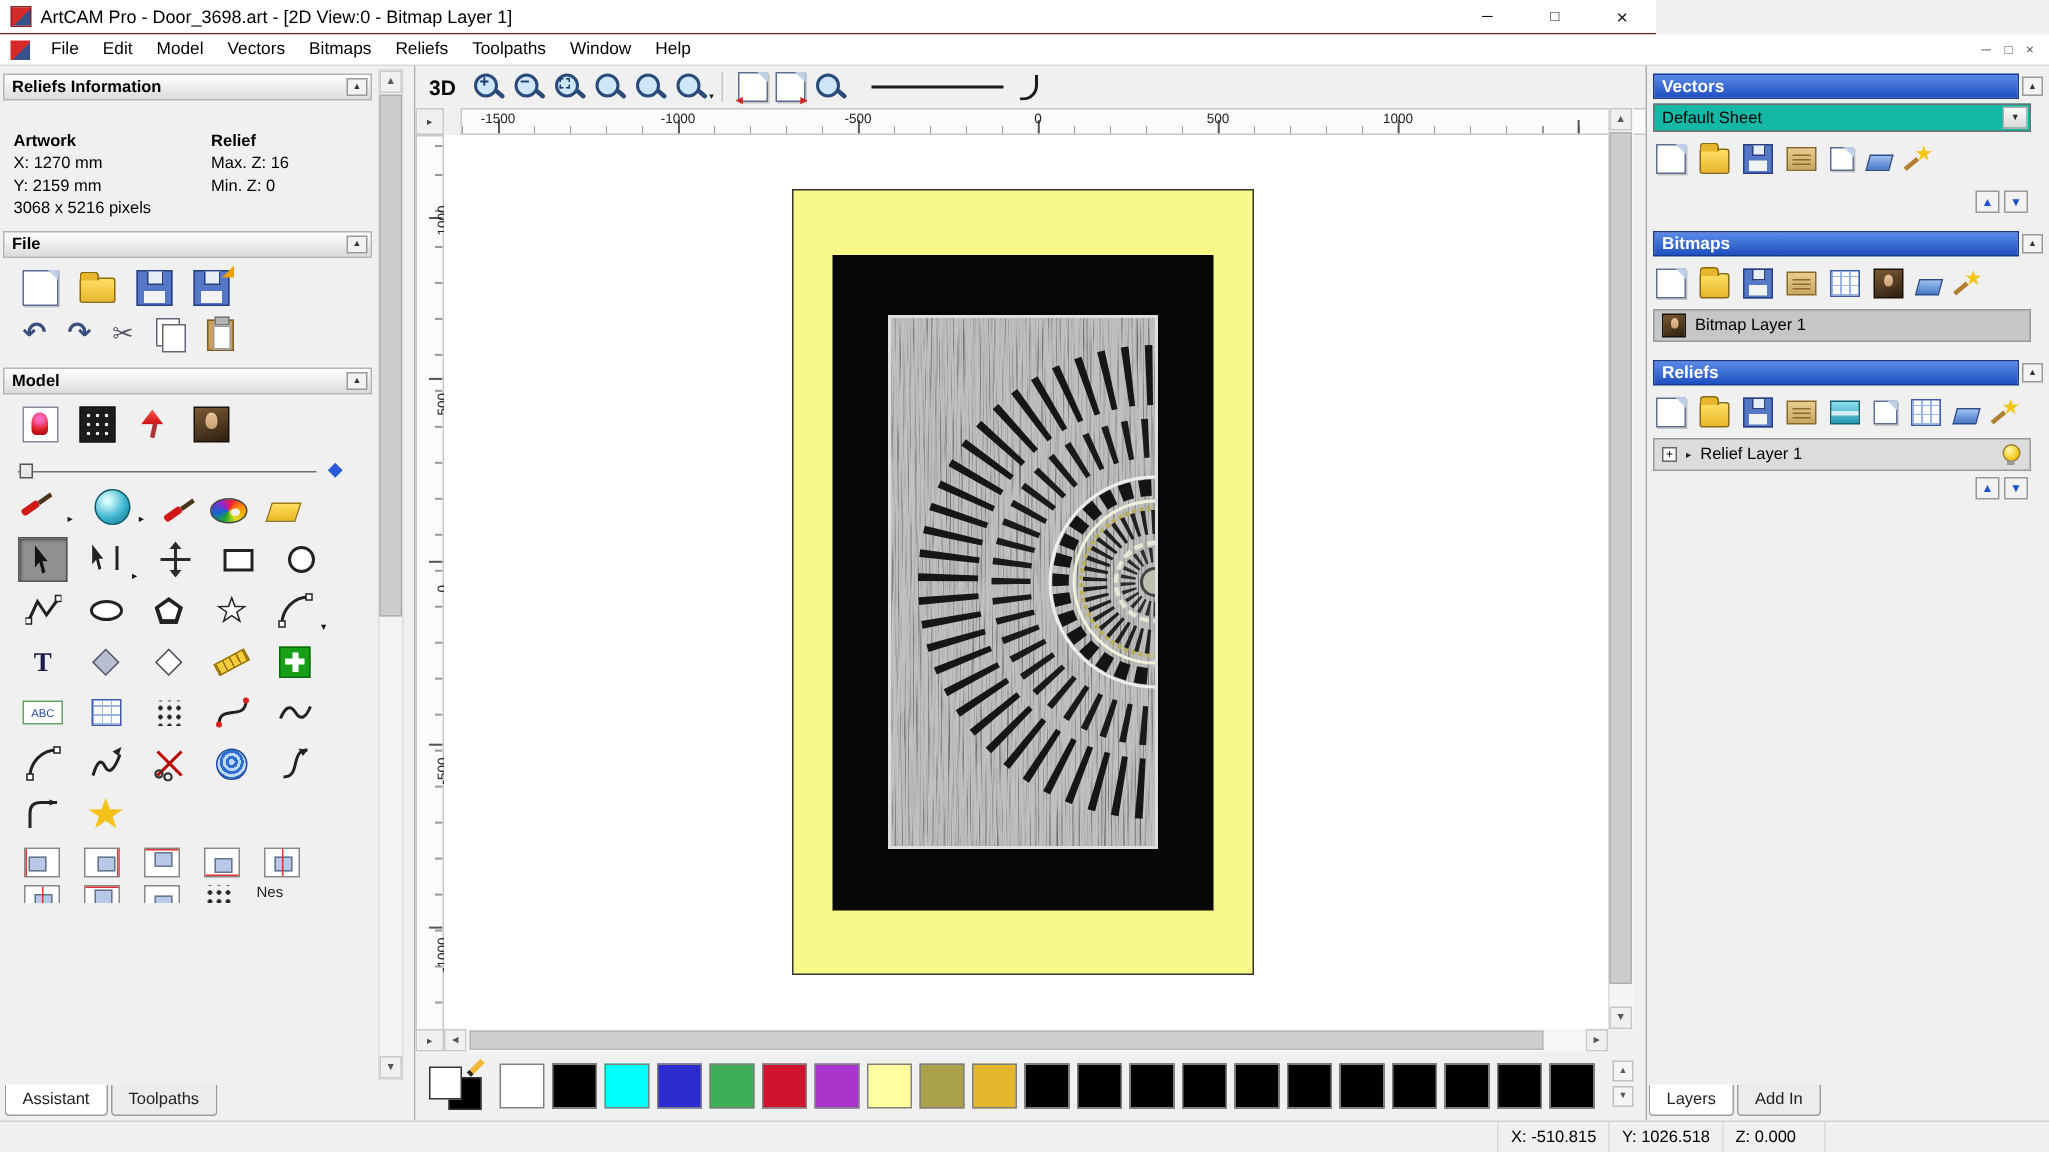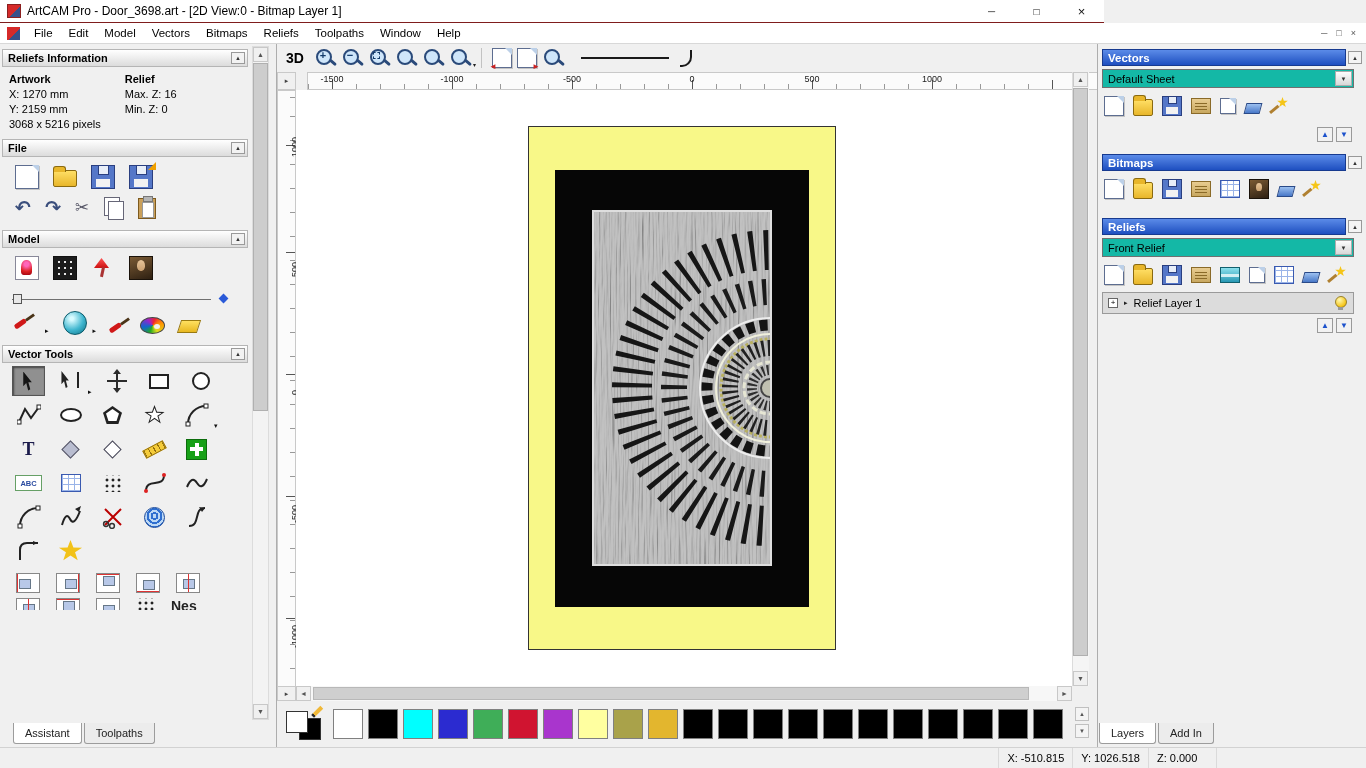--- a/index.html
+++ b/index.html
@@ -62,21 +62,21 @@
 .i-poly::after{content:"";position:absolute;left:3px;top:3px;right:3px;bottom:3px;background:#fff;clip-path:polygon(50% 0,100% 38%,81% 100%,19% 100%,0 38%)}
 .i-star5{width:21px!important;height:20px!important;background:#222;clip-path:polygon(50% 0,62% 34%,98% 35%,69% 56%,80% 92%,50% 70%,20% 92%,31% 56%,2% 35%,38% 34%)}
 .i-star5::after{content:"";position:absolute;left:3px;top:3px;right:3px;bottom:3px;background:#fff;clip-path:polygon(50% 0,62% 34%,98% 35%,69% 56%,80% 92%,50% 70%,20% 92%,31% 56%,2% 35%,38% 34%)}
 .i-stary{width:24px!important;height:22px!important;background:#f2c218;clip-path:polygon(50% 0,62% 34%,98% 35%,69% 56%,80% 92%,50% 70%,20% 92%,31% 56%,2% 35%,38% 34%)}
 .i-diam{width:13px!important;height:13px!important;background:#b9bdd0;border:1px solid #556;transform:rotate(45deg)}
 .i-diamo{width:13px!important;height:13px!important;background:#fff;border:1px solid #445;transform:rotate(45deg)}
 .i-meas{width:23px!important;height:9px!important;background-color:#f5cc3a;border:1px solid #93700e;transform:rotate(-28deg);background-image:repeating-linear-gradient(90deg,#93700e 0 1px,transparent 1px 5px)}
 .i-plusg{width:21px!important;height:21px!important;background:#17a017;border:1px solid #0c6c0c}
 .i-plusg::before{content:"";position:absolute;left:50%;top:3px;bottom:3px;width:4px;transform:translateX(-50%);background:#fff}
 .i-plusg::after{content:"";position:absolute;top:50%;left:3px;right:3px;height:4px;transform:translateY(-50%);background:#fff}
-.i-abc{width:27px!important;height:16px!important;border:1px solid #66a066;background:#fff;display:flex;align-items:center;justify-content:center;font-size:7.5px;font-weight:bold;color:#2a4aa0}
+.i-abc{width:27px!important;height:16px!important;border:1px solid #66a066;background:#fff;display:flex;align-items:center;justify-content:center;font-size:7.5px;font-weight:normal;color:#2a4aa0}
 .i-gridb{width:20px!important;height:18px!important;border:1px solid #3a5ab0;background-color:#fff;background-image:repeating-linear-gradient(90deg,#9ab4e8 0 1px,transparent 1px 6px),repeating-linear-gradient(0deg,#9ab4e8 0 1px,transparent 1px 6px)}
 .i-dots{width:19px!important;height:17px!important;background-image:radial-gradient(#222 1.3px,transparent 1.7px);background-size:6px 6px;background-position:1px 2px}
 .i-spiral{width:21px!important;height:21px!important;border-radius:50%;background:repeating-radial-gradient(circle at 50% 42%,#bcd8f5 0 2px,#2f6fd0 2px 4px);border:1px solid #1c4a9a}
 .i-txt{font-family:"Liberation Serif","DejaVu Serif",serif;font-size:18px;font-weight:bold;color:#1c1c4c;line-height:20px;font-style:normal}
 .i-bulb{width:15px!important;height:15px!important}
 .i-bulb::before{content:"";position:absolute;left:2px;top:0;width:10px;height:10px;border-radius:50%;background:radial-gradient(circle at 35% 30%,#fff8b0,#f5c518 70%,#c89010);border:1px solid #988028}
 .i-bulb::after{content:"";position:absolute;left:5px;bottom:1px;width:5px;height:3px;background:#999}
 .i-pencil{width:15px!important;height:15px!important}
 .i-pencil::before{content:"";position:absolute;left:1px;top:10px;width:13px;height:4px;background:linear-gradient(90deg,#2a2a2a 20%,#f0b838 20%);transform:rotate(-45deg);transform-origin:2px 2px}
 .i-link{width:17px!important;height:14px!important}
@@ -98,21 +98,21 @@
 .dd{position:absolute;right:-5px;bottom:1px;font-size:6px;font-style:normal;color:#222}
 .ov{position:absolute;font-size:8px;font-style:normal;color:#c22;bottom:-4px}
 .ov.l{left:-4px}.ov.r{right:-4px}
 .us{width:24px;height:24px;flex:none}
 
 
 #leftpanel{position:absolute;left:0;top:44px;width:277px;height:703px;background:#f0f0f0;border-right:1px solid #adadad}
 #lpc{position:absolute;left:0;top:0;width:250px;height:676px;overflow:hidden}
 .shdr{margin:5px 2px 0;height:18px;background:linear-gradient(#fff,#dcdcdc);border:1px solid #b5b5b5;display:flex;align-items:center;font-weight:bold;padding:0 5px;position:relative}
 .cbtn{position:absolute;right:2px;top:2px;width:14px;height:12px;border:1px solid #9a9a9a;background:#f2f2f2;font-size:6px;line-height:11px;text-align:center;color:#333}
-.pinfo{display:flex;gap:24px;padding:5px 9px 2px}
+.pinfo{display:flex;gap:40px;padding:20px 9px 2px}
 .pinfo .ln{line-height:15px;white-space:nowrap}
 .pinfo .hd{font-weight:bold}
 .irow{display:flex;align-items:center;gap:14px;padding:8px 15px 5px}
 #brushrow{padding:8px 10px 0;font-style:italic;font-weight:bold}
 #slider{position:relative;margin:8px 12px 2px;height:12px;width:215px}
 #slider .track{position:absolute;left:0;right:16px;top:6px;height:1px;background:#707070}
 #slider .thumb{position:absolute;left:1px;top:1px;width:9px;height:10px;background:#e8e8e8;border:1px solid #555}
 #slider .bdot{position:absolute;right:0;top:2px;width:7px;height:7px;background:#2a5ad8;transform:rotate(45deg)}
 .vtrow{display:flex;gap:9px;padding:3px 12px 1px;align-items:center}
 .vt{width:33px;height:30px;display:flex;align-items:center;justify-content:center;position:relative;flex:none}
@@ -120,27 +120,27 @@
 .fly{font-size:7px;color:#111;margin-left:-8px;align-self:flex-end;font-style:normal}
 .alrow{display:flex;gap:16px;padding:6px 16px 2px;align-items:center}
 .clip2{height:15px;overflow:hidden;align-items:flex-start;padding-top:3px}
 .i-align{width:24px;height:20px;border:1px solid #888;background:#fff;position:relative;flex:none}
 .i-align::before{content:"";position:absolute;background:#b8c8e8;border:1px solid #678;width:10px;height:8px}
 .al-l::before{left:2px;top:5px}.al-r::before{right:2px;top:5px}.al-t::before{top:2px;left:6px}.al-b::before{bottom:2px;left:6px}.al-c::before{left:6px;top:5px}
 .i-align::after{content:"";position:absolute;background:#d33}
 .al-l::after{left:0;top:0;bottom:0;width:1px}.al-r::after{right:0;top:0;bottom:0;width:1px}
 .al-t::after{top:0;left:0;right:0;height:1px}.al-b::after{bottom:0;left:0;right:0;height:1px}
 .al-c::after{left:50%;top:0;bottom:0;width:1px}
-.nes{font-size:14px;color:#222;font-weight:bold}
+.nes{font-size:10px;color:#222;font-weight:normal}
 .vsb{position:absolute;width:17px;background:#f3f3f3;border:1px solid #dcdcdc}
 #lp-sb{left:252px;top:2px;height:674px}
 .sbtn{position:absolute;left:0;width:15px;height:15px;background:#f0f0f0;color:#555;font-size:7px;display:flex;align-items:center;justify-content:center;border:1px solid #c8c8c8}
 .sthumb{position:absolute;left:0;width:15px;background:#cdcdcd;border:1px solid #b0b0b0}
 .tabrow{position:absolute;display:flex;gap:2px;z-index:5}
-#lp-tabs{left:13px;top:723px}
+#lp-tabs{left:3px;top:723px}
 #rp-tabs{left:1099px;top:723px}
 .tab{height:21px;padding:0 11px;display:flex;align-items:center;background:#ececec;border:1px solid #9c9c9c;border-top:none;border-radius:0 0 3px 3px;color:#222}
 .tab.act{background:#fff}
 
 
 #ctoolbar{position:absolute;left:277px;top:44px;width:820px;height:28px;display:flex;align-items:center;gap:5px;padding-left:9px;background:#f0f0f0}
 .b3d{font-weight:bold;font-size:14px;margin-right:5px}
 .tsep{width:1px;height:20px;background:#c2c2c2;margin:0 5px}
 .linectl{width:88px;height:16px;display:flex;align-items:center;margin-left:12px}
 .linectl .ln{width:100%;height:2px;background:#1a1a1a}
@@ -323,24 +323,20 @@
     <div class="irow" style="padding-top:4px">
       <span class="ic i-brush"></span>
       <i class="fly">▸</i>
       <span class="ic i-ball"></span>
       <i class="fly">▸</i>
       <span class="ic s16 i-brush"></span>
       <span class="ic i-pal"></span>
       <span class="ic i-eraser"></span>
     </div>
 
-    <div class="shdr">
-      <span>Vector Tools</span>
-      <span class="cbtn"><i style="font-style:normal">▲</i></span>
-    </div>
     <div class="vtrow">
       <span class="vt sel">
           <span class="ic i-cursor"></span>
         </span>
       <span class="vt">
           <span class="ic i-node"></span>
         </span>
       <i class="fly">▸</i>
       <span class="vt">
           <span class="ic i-move"></span>
@@ -670,34 +666,32 @@
     <div class="ptools">
       <span class="ic s20 i-page"></span>
       <span class="ic s20 i-folder"></span>
       <span class="ic s20 i-disk"></span>
       <span class="ic i-sheet"></span>
       <span class="ic s16 i-gridb"></span>
       <span class="ic s20 i-mona"></span>
       <span class="ic i-eraserb"></span>
       <span class="ic i-wand"></span>
     </div>
+    <div class="lrow">
+      <span class="ic s16 i-mona"></span>
+      <span class="nm">Bitmap Layer 1</span>
+    </div>
   </div>
 
   <div style="margin-top:12px">
     <div class="hdrrow">
       <div class="bhdr">
           <span>Reliefs</span>
         </div>
       <div class="cbtn2"><span>▲</span></div>
-    </div>
-    <div class="combo">
-      <span>Front Relief</span>
-      <span class="ca">
-          <span>▼</span>
-        </span>
     </div>
     <div class="ptools">
       <span class="ic s20 i-page"></span>
       <span class="ic s20 i-folder"></span>
       <span class="ic s20 i-disk"></span>
       <span class="ic i-sheet"></span>
       <span class="ic i-layersb"></span>
       <span class="ic s16 i-page"></span>
       <span class="ic s16 i-gridb"></span>
       <span class="ic i-eraserb"></span>

